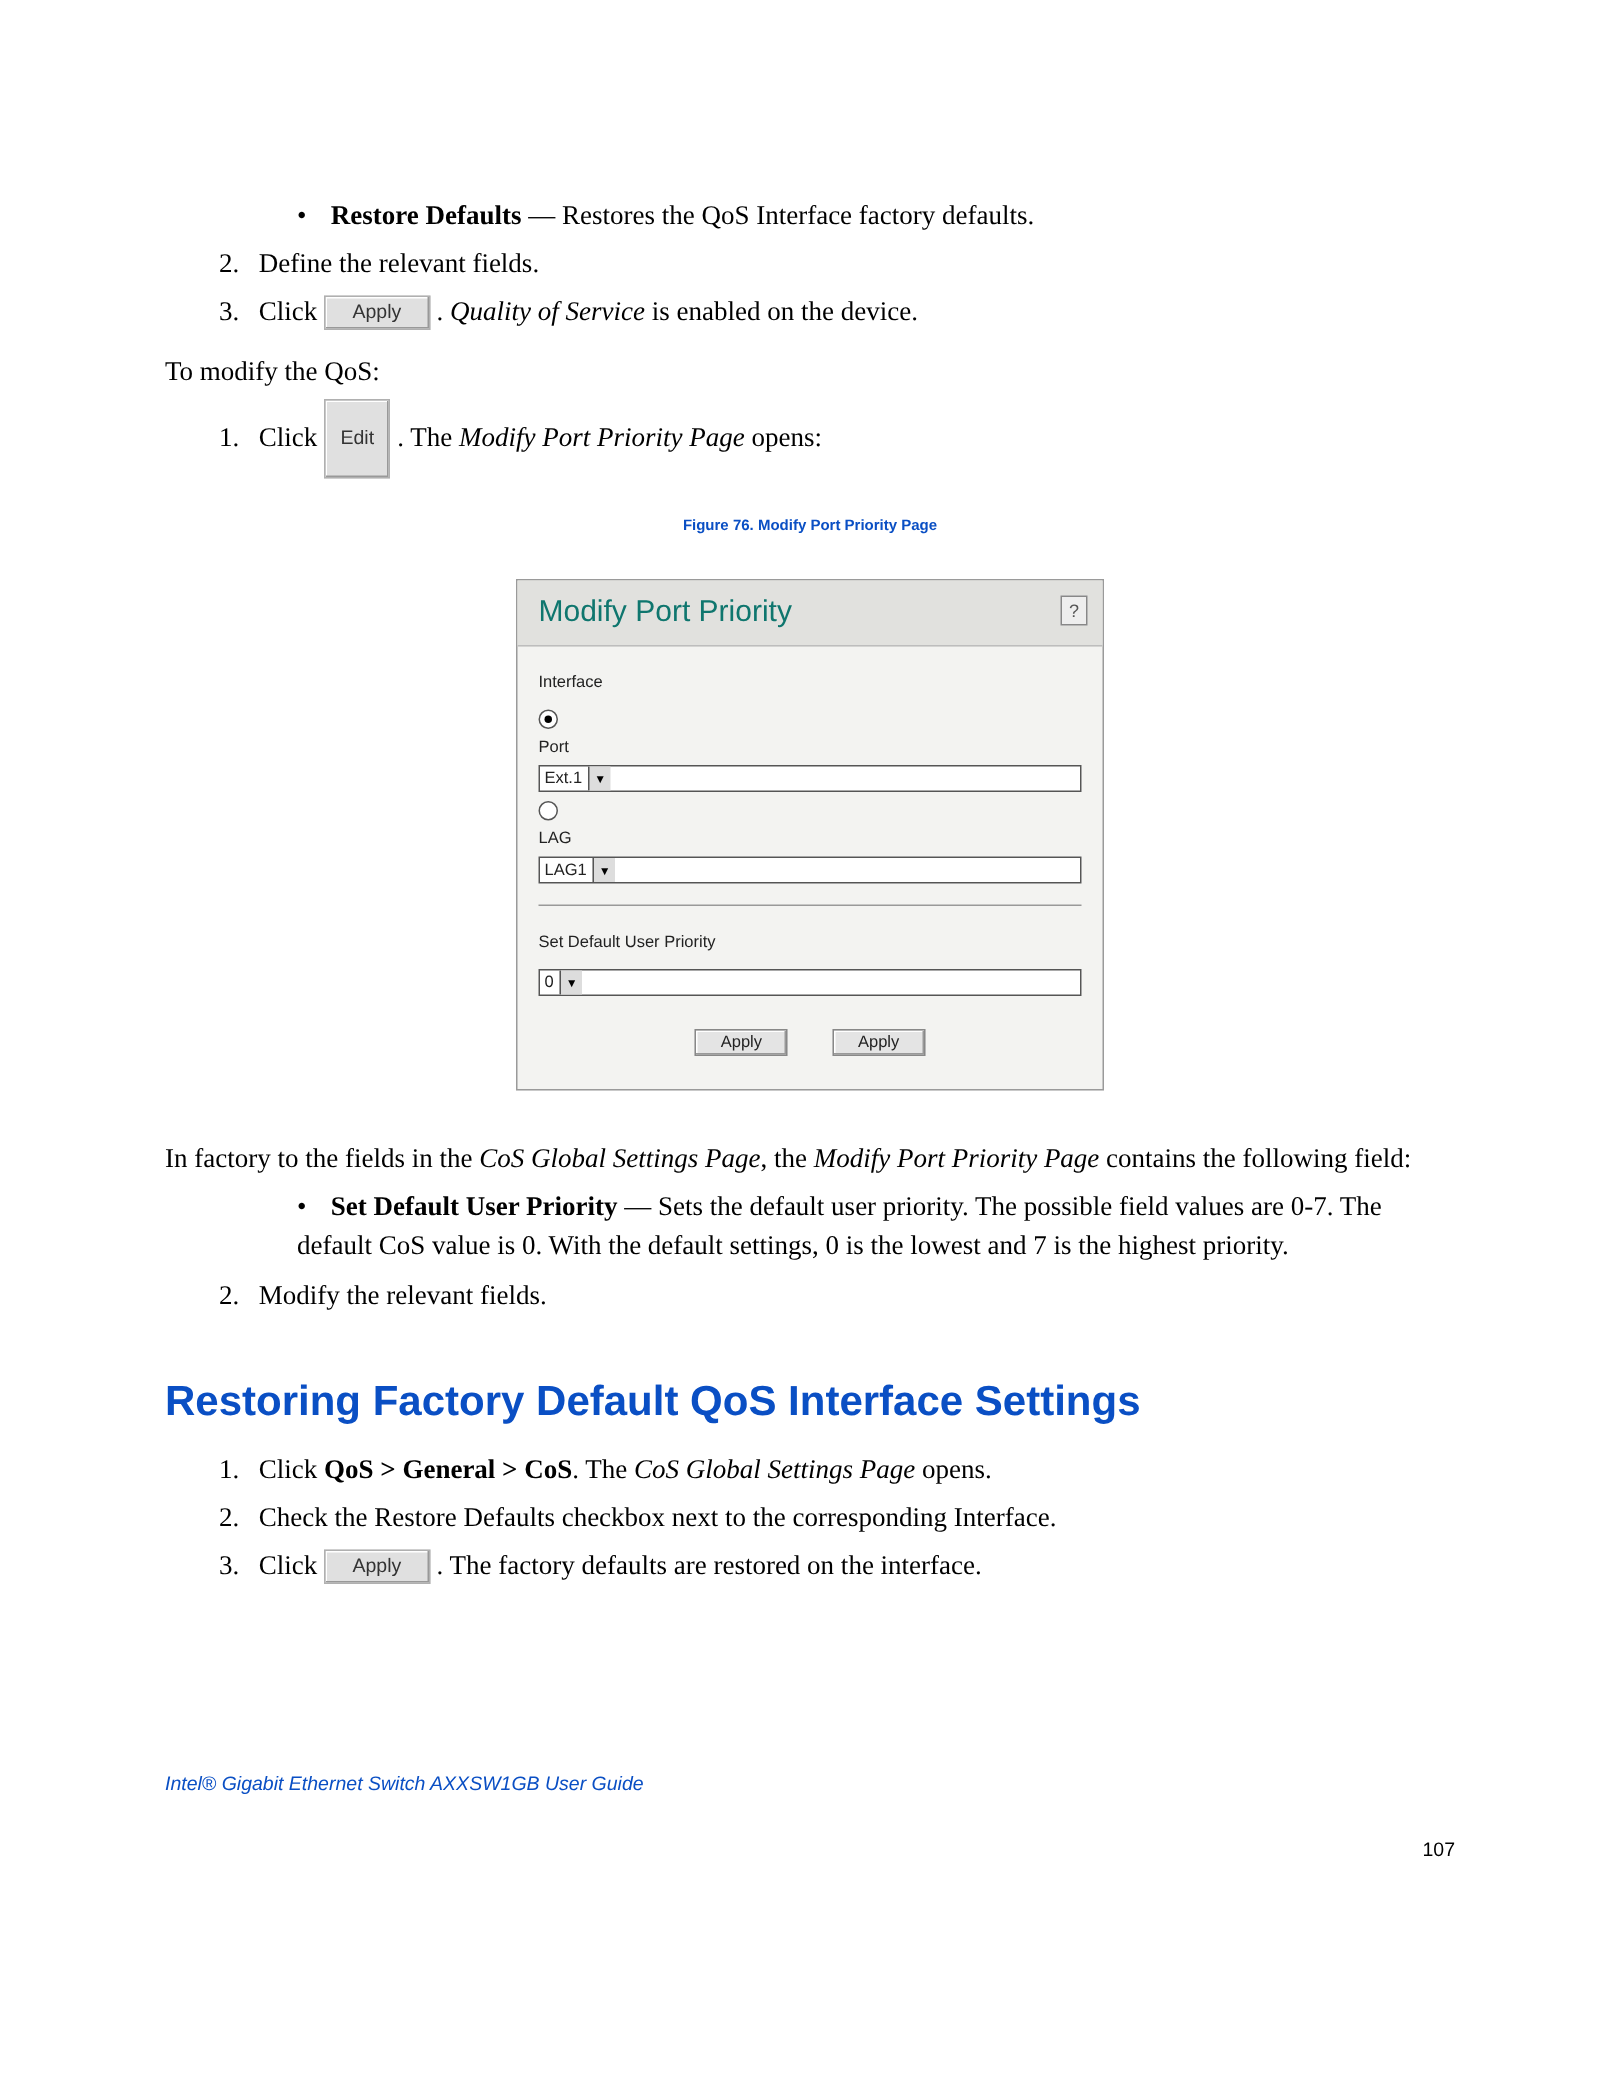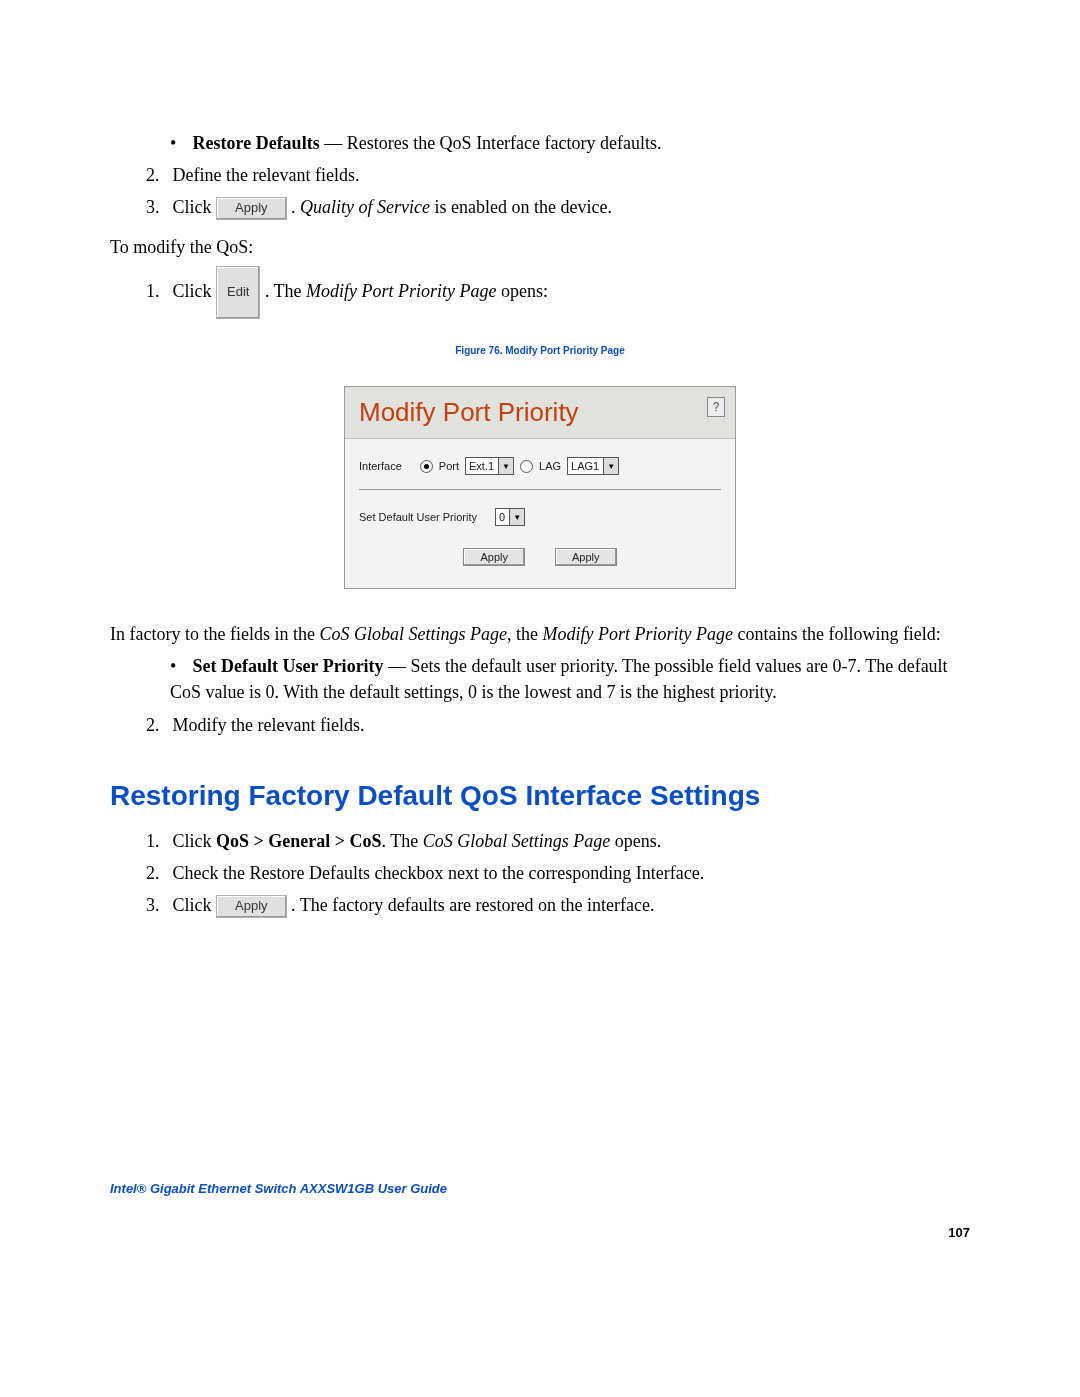--- a/index.html
+++ b/index.html
@@ -14,21 +14,21 @@
   .page {
     padding: 130px 110px 40px 110px;
     box-sizing: border-box;
     min-height: 1280px;
     position: relative;
   }
   .bullet-line, .num-line, .plain-line {
     line-height: 1.45;
   }
   .indent1 { margin-left: 36px; }
-  .indent2 { margin-left: 60px; }
+  .indent2 { margin-left: 88px; }
   .num { display: inline-block; width: 22px; }
   .bullet { display: inline-block; width: 18px; }
   .bold { font-weight: bold; }
   .italic { font-style: italic; }
   .btn-inline {
     display: inline-block;
     background: #e0e0e0;
     border: 1px solid #b0b0b0;
     font-family: Tahoma, Arial, sans-serif;
     font-size: 13px;
@@ -56,41 +56,41 @@
   .dialog-head {
     display: flex;
     align-items: flex-start;
     justify-content: space-between;
     background: #e1e1de;
     padding: 10px 10px 10px 14px;
     border-bottom: 1px solid #bdbdbd;
   }
   .dialog-title {
     font-family: Arial, Helvetica, sans-serif;
-    font-size: 26px;
-    color: #c2410c;
+    font-size: 20px;
+    color: #0f766e;
   }
   .help-icon {
     width: 16px; height: 18px;
     border: 1px solid #888;
     background: #eee;
     font-size: 12px;
     display: flex; align-items: center; justify-content: center;
     color: #555;
   }
   .dialog-body {
     padding: 14px 14px 22px 14px;
     font-size: 11px;
     color: #222;
   }
   .row {
     display: flex;
-    align-items: center;
     gap: 6px;
     padding: 4px 0;
+    flex-direction: column;
   }
   .hr {
     border: none;
     border-top: 1px solid #999;
     margin: 10px 0 14px 0;
   }
   .radio {
     width: 11px; height: 11px; border-radius: 50%;
     border: 1px solid #555; display: inline-flex;
     align-items: center; justify-content: center;
@@ -135,21 +135,20 @@
   }
   .footer {
     position: absolute;
     bottom: 40px;
     left: 110px; right: 110px;
     display: flex; justify-content: space-between;
     font-family: Arial, Helvetica, sans-serif;
     font-size: 13px;
     font-style: italic;
     color: #0a4fc4;
-    font-weight: bold;
   }
   .footer .pgnum { font-style: normal; color: #000; margin-top: 44px; }
   .gap { height: 6px; }
 </style>
 </head>
 <body>
 
 <div class="page">
 
   <div class="bullet-line indent2">

